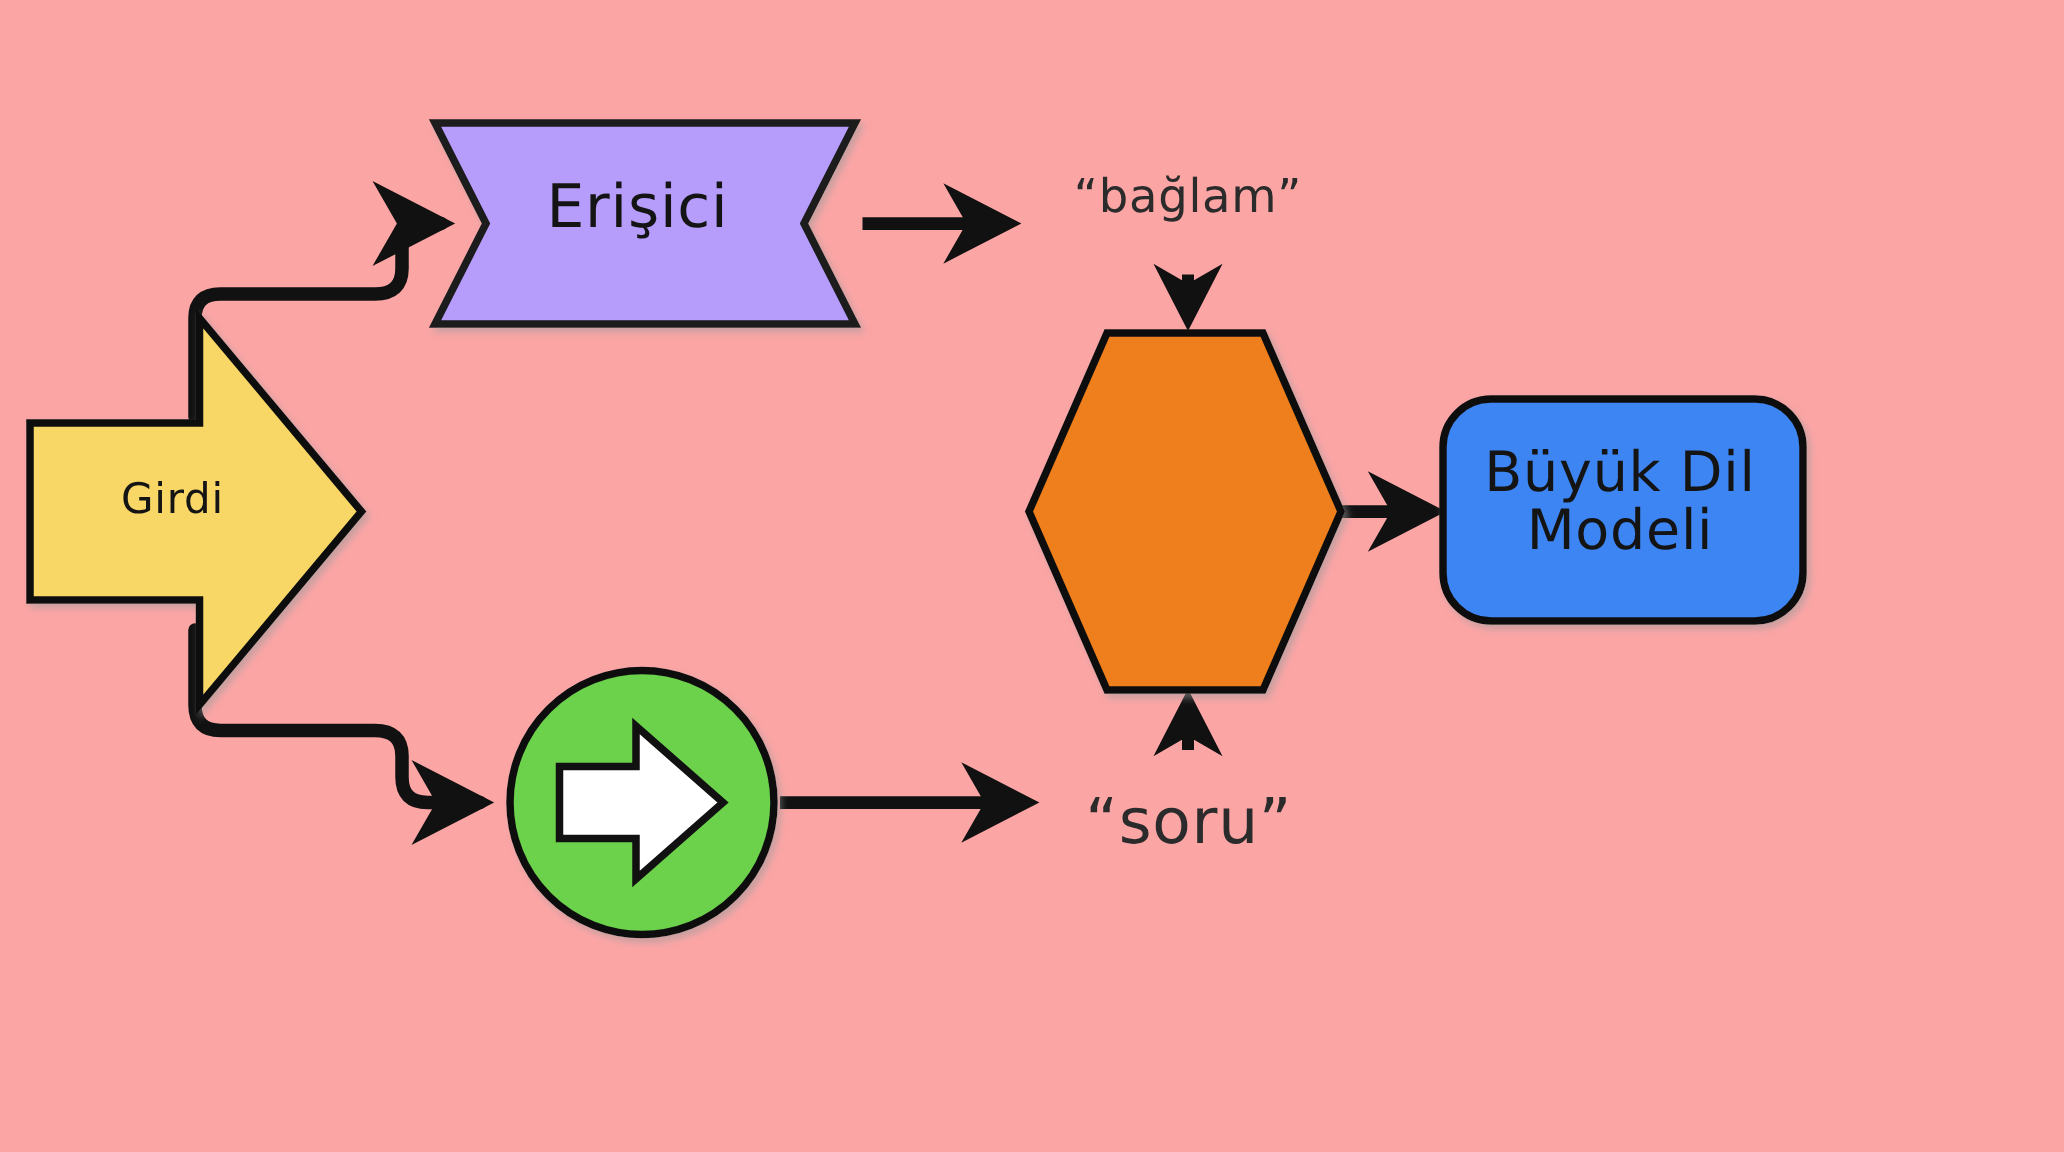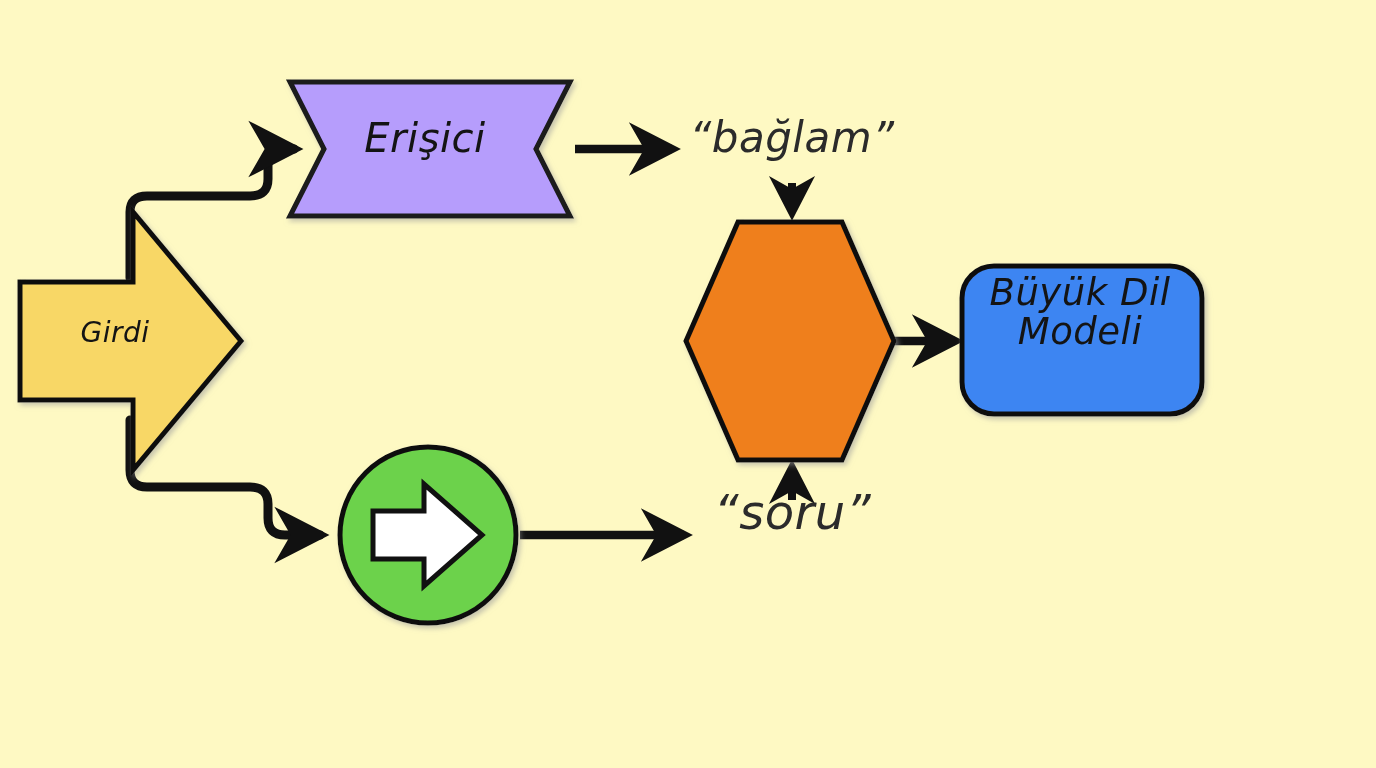--- a/index.html
+++ b/index.html
@@ -60,48 +60,48 @@
     font-size: 28px;
   }
   #label-komut-istemi {
     left: 690px;
     top: 281px;
     width: 200px;
     font-size: 36px;
   }
   #label-llm {
     left: 965px;
-    top: 273px;
+    top: 295px;
     width: 230px;
     font-size: 37px;
   }
   #label-context {
     left: 672px;
     top: 113px;
     width: 240px;
-    font-size: 42px;
+    font-size: 31px;
   }
   #label-question {
     left: 690px;
-    top: 484px;
+    top: 523px;
     width: 205px;
-    font-size: 48px;
+    font-size: 42px;
   }
   #label-passthrough {
     left: 150px;
     top: 662px;
     width: 560px;
     font-size: 44px;
     color: #1c1c1c;
   }
 </style>
 </head>
 <body>
 
-<div id="canvas" style="background: #fef9c3; font-style: italic;">
+<div id="canvas" style="background: #fca5a5;">
 
   <svg id="diagram-svg" viewBox="0 0 1376 768">
     <defs>
       <marker id="arrowBig" viewBox="0 0 12 12" refX="9.2" refY="6" markerWidth="7" markerHeight="7" orient="auto-start-reverse">
         <path d="M 0.5 0.6 L 11 6 L 0.5 11.4 L 3.6 6 Z" fill="#111111"></path>
       </marker>
       <marker id="arrowMid" viewBox="0 0 12 12" refX="9.2" refY="6" markerWidth="6.4" markerHeight="6.4" orient="auto-start-reverse">
         <path d="M 0.5 0.6 L 11 6 L 0.5 11.4 L 3.6 6 Z" fill="#111111"></path>
       </marker>
       <filter id="softShadow" x="-25%" y="-25%" width="160%" height="160%">

